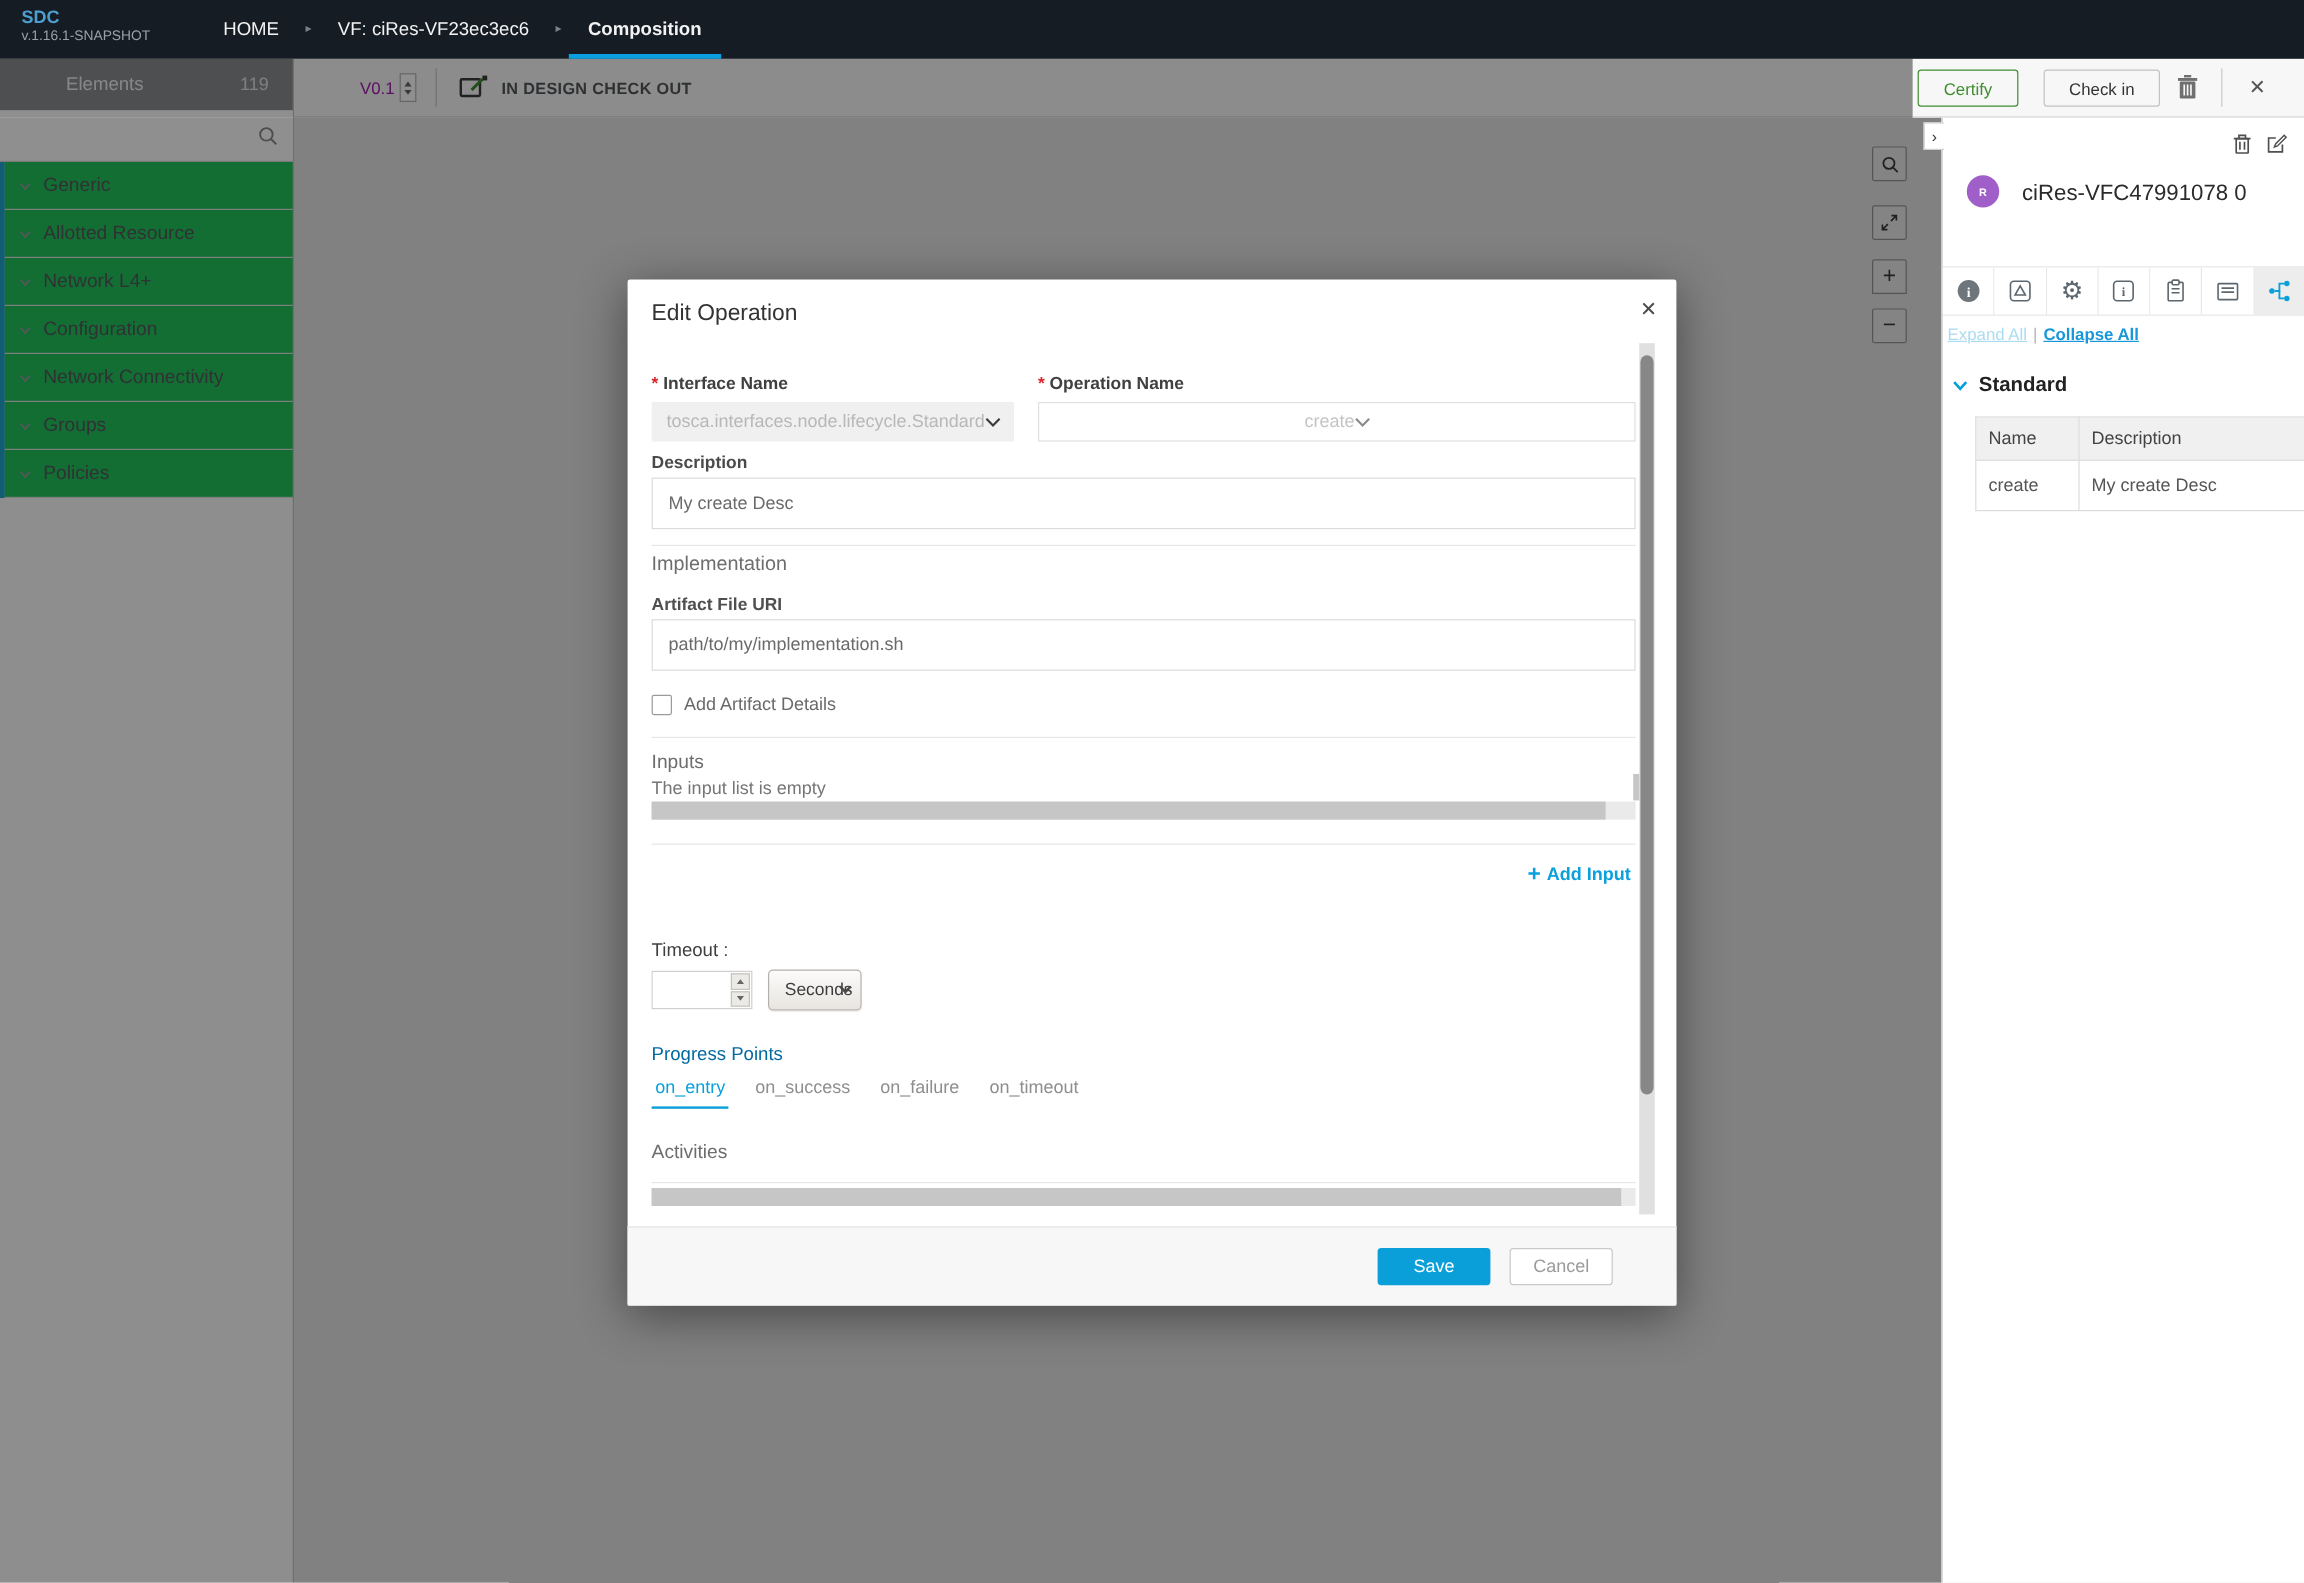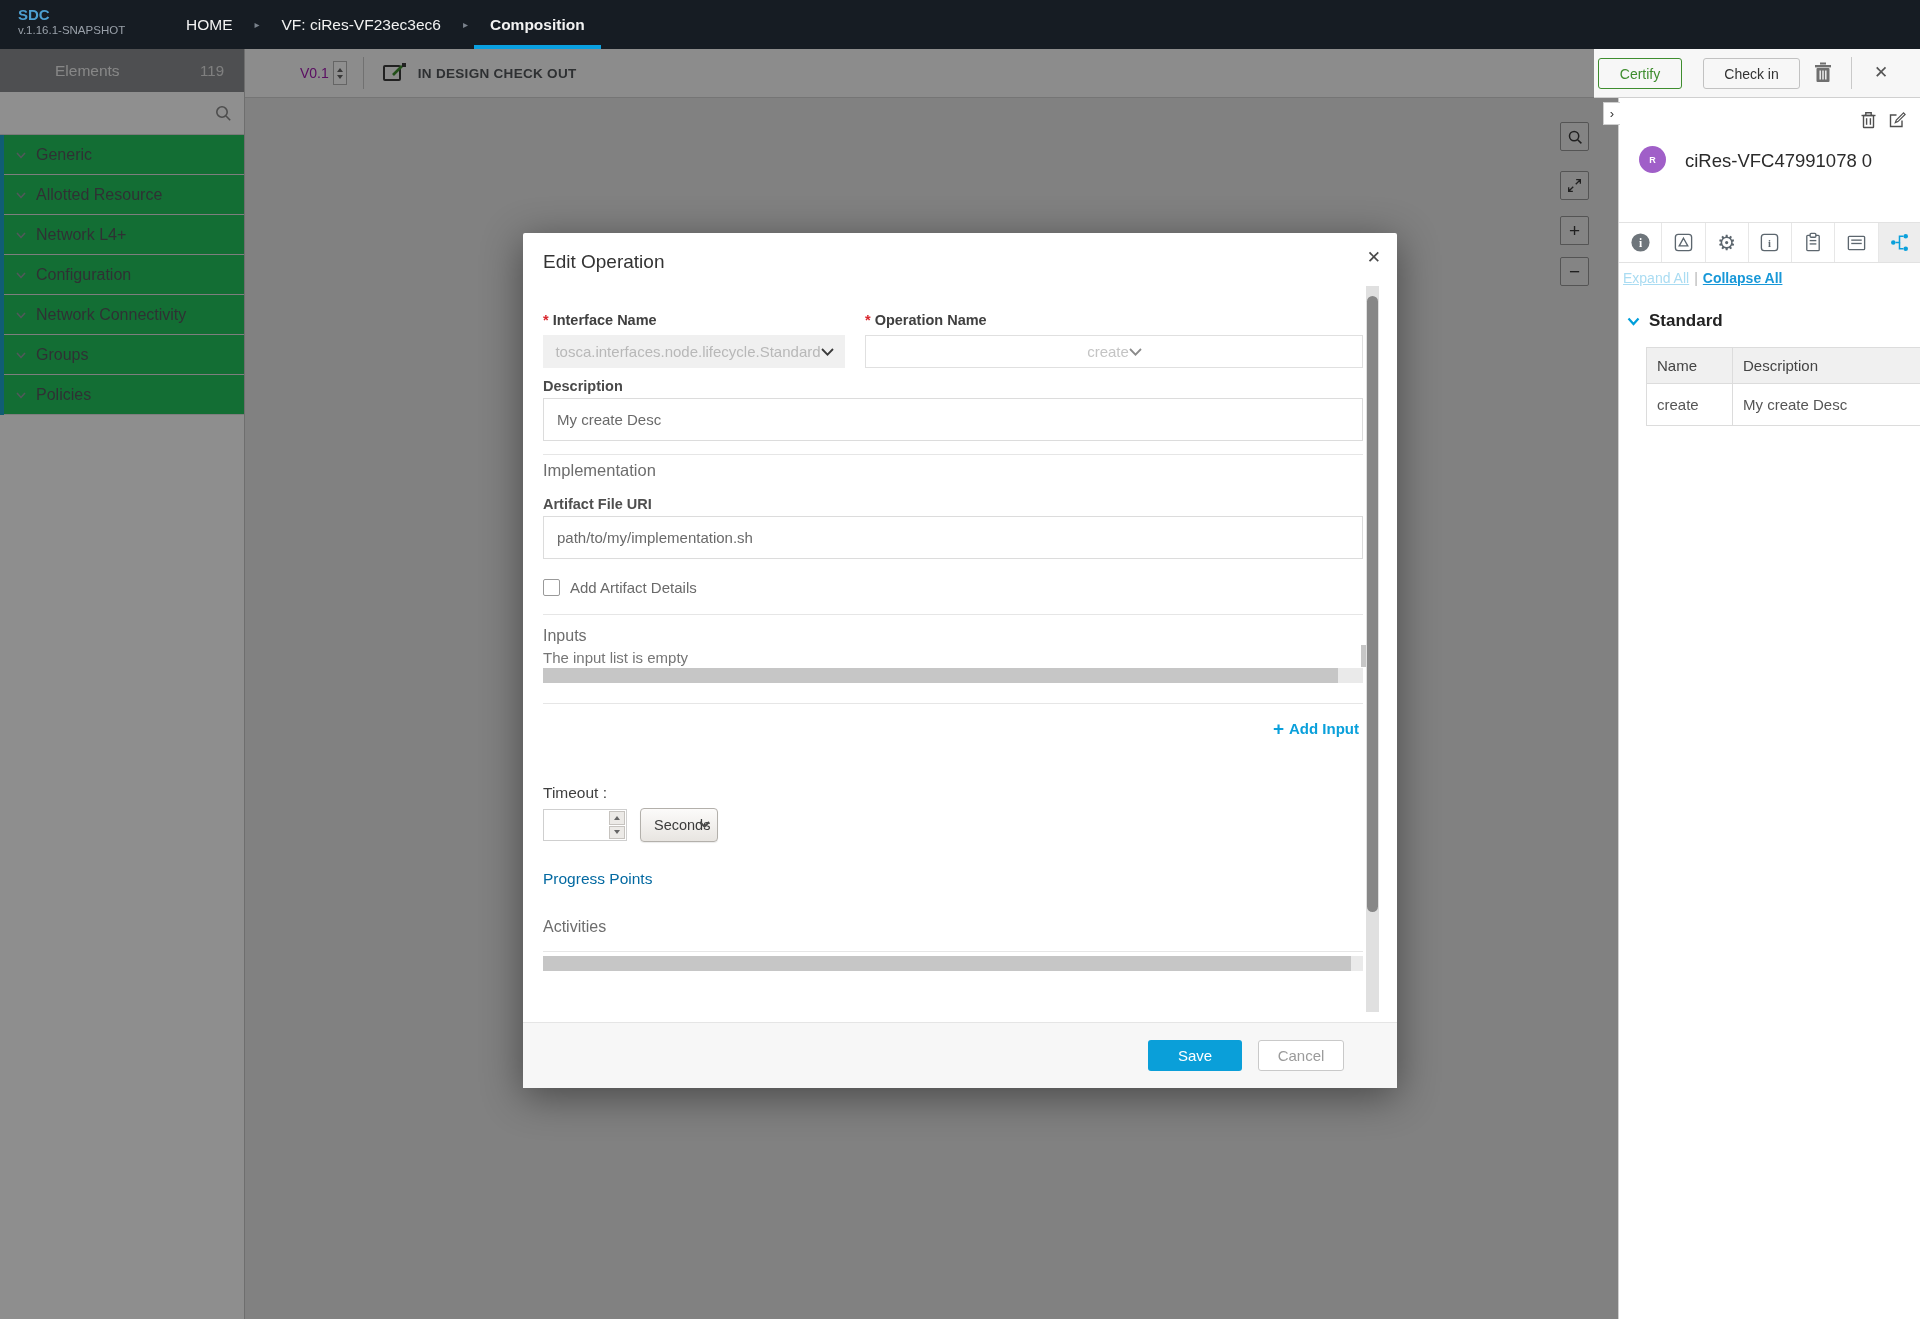--- a/index.html
+++ b/index.html
@@ -469,20 +469,26 @@
           <span>Seconds</span>
           <span class="unit-chev">
               <svg width="11" height="7" viewBox="0 0 11 7" fill="none" stroke="currentColor" stroke-width="2">
                 <path d="M1 1 L5.5 5.6 L10 1"></path>
               </svg>
             </span>
         </div>
       </div>
 
       <div class="pp-heading">Progress Points</div>
+      <div class="pp-tabs">
+        <span class="pp-tab active">on_entry</span>
+        <span class="pp-tab">on_success</span>
+        <span class="pp-tab">on_failure</span>
+        <span class="pp-tab">on_timeout</span>
+      </div>
 
       <div class="act-heading">Activities</div>
 
       <hr class="hr" style="margin-top:13px">
 
       <div class="hscroll" style="margin-top:4px">
         <div class="thumb" style="width:98.5%"></div>
       </div>
 
       <div class="vscroll">

